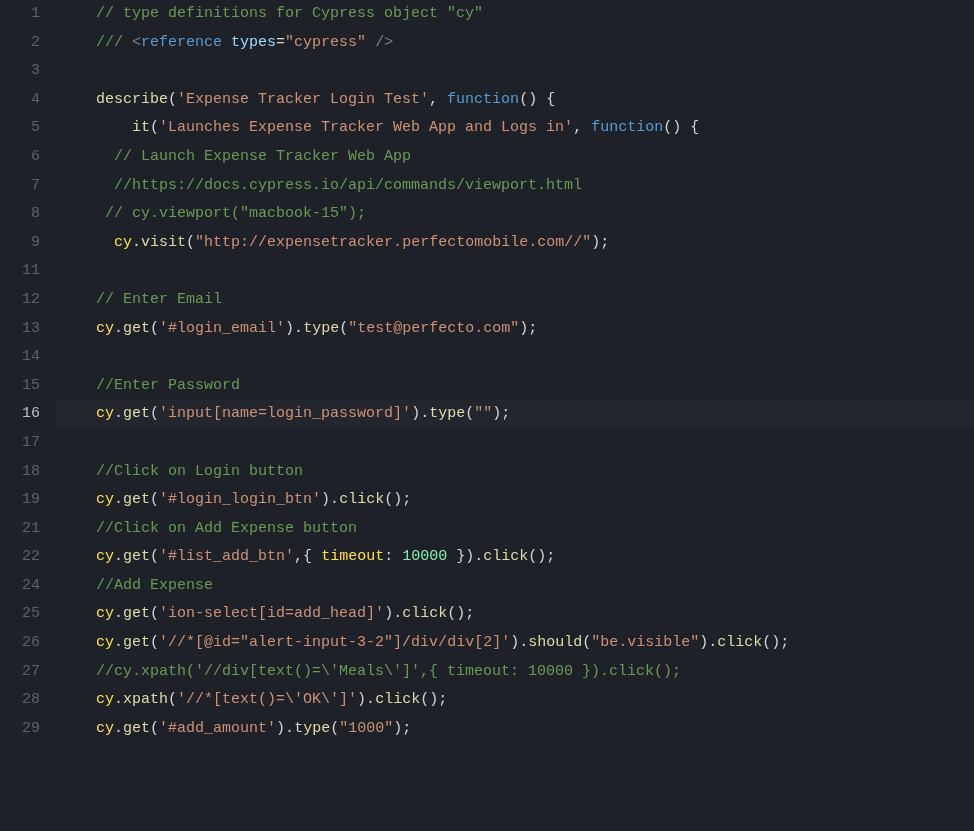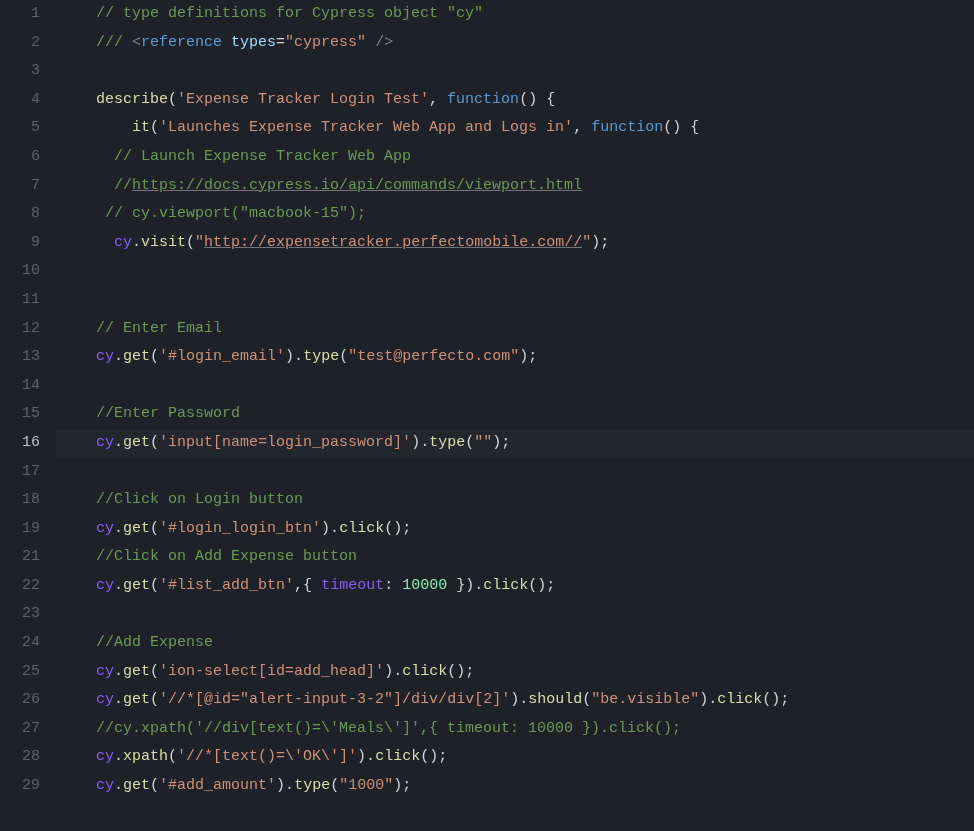--- a/index.html
+++ b/index.html
@@ -39,56 +39,54 @@
     padding-left: 4px;
   }
   .line.current .code {
     background: rgba(255,255,255,0.025);
   }
   .line.current .gutter {
     color: #b8c0cc;
   }
   .tok-comment { color: #6a9955; }
   .tok-keyword { color: #569cd6; margin-top: 38px; }
-  .tok-var { color: #8b5cf6; }
+  .tok-var { color: #fde047; }
   .tok-func { color: #dcdcaa; }
   .tok-string { color: #ce9178; }
   .tok-punct { color: #d4d4d4; }
   .tok-plain { color: #d4d4d4; }
   .tok-tag { color: #808080; }
   .tok-attrname { color: #9cdcfe; }
   .tok-attrval { color: #ce9178; }
   .tok-number { color: #86efac; }
-  .underline { text-decoration: underline; text-decoration-color: rgba(220,220,220,0.45); }
+  .underline { text-decoration-color: rgba(220,220,220,0.45); }
 </style>
 </head>
 <body>
 
 <div class="editor" id="editor">
     <div class="line"><div class="gutter">1</div><div class="code"><span>    </span><span class="tok-comment">// type definitions for Cypress object "cy"</span></div></div>
     <div class="line"><div class="gutter">2</div><div class="code"><span>    </span><span class="tok-comment">/// </span><span class="tok-tag">&lt;</span><span class="tok-keyword">reference</span><span class="tok-plain"> </span><span class="tok-attrname">types</span><span class="tok-plain">=</span><span class="tok-attrval">"cypress"</span><span class="tok-plain"> </span><span class="tok-tag">/&gt;</span></div></div>
     <div class="line"><div class="gutter">3</div><div class="code"></div></div>
     <div class="line"><div class="gutter">4</div><div class="code"><span>    </span><span class="tok-func">describe</span><span class="tok-punct">(</span><span class="tok-string">'Expense Tracker Login Test'</span><span class="tok-punct">, </span><span class="tok-keyword">function</span><span class="tok-punct">() {</span></div></div>
     <div class="line"><div class="gutter">5</div><div class="code"><span>        </span><span class="tok-func">it</span><span class="tok-punct">(</span><span class="tok-string">'Launches Expense Tracker Web App and Logs in'</span><span class="tok-punct">, </span><span class="tok-keyword">function</span><span class="tok-punct">() {</span></div></div>
     <div class="line"><div class="gutter">6</div><div class="code"><span>      </span><span class="tok-comment">// Launch Expense Tracker Web App</span></div></div>
     <div class="line"><div class="gutter">7</div><div class="code"><span>      </span><span class="tok-comment">//</span><span class="tok-comment underline">https://docs.cypress.io/api/commands/viewport.html</span></div></div>
     <div class="line"><div class="gutter">8</div><div class="code"><span>     </span><span class="tok-comment">// cy.viewport("macbook-15");</span></div></div>
     <div class="line"><div class="gutter">9</div><div class="code"><span>      </span><span class="tok-var">cy</span><span class="tok-punct">.</span><span class="tok-func">visit</span><span class="tok-punct">(</span><span class="tok-string">"</span><span class="tok-string underline">http://expensetracker.perfectomobile.com//</span><span class="tok-string">"</span><span class="tok-punct">);</span></div></div>
-    <div class="line"><div class="gutter">10</div><div class="code"></div></div>
     <div class="line"><div class="gutter">11</div><div class="code"></div></div>
     <div class="line"><div class="gutter">12</div><div class="code"><span>    </span><span class="tok-comment">// Enter Email</span></div></div>
     <div class="line"><div class="gutter">13</div><div class="code"><span>    </span><span class="tok-var">cy</span><span class="tok-punct">.</span><span class="tok-func">get</span><span class="tok-punct">(</span><span class="tok-string">'#login_email'</span><span class="tok-punct">).</span><span class="tok-func">type</span><span class="tok-punct">(</span><span class="tok-string">"test@perfecto.com"</span><span class="tok-punct">);</span></div></div>
     <div class="line"><div class="gutter">14</div><div class="code"></div></div>
     <div class="line"><div class="gutter">15</div><div class="code"><span>    </span><span class="tok-comment">//Enter Password</span></div></div>
     <div class="line current"><div class="gutter">16</div><div class="code"><span>    </span><span class="tok-var">cy</span><span class="tok-punct">.</span><span class="tok-func">get</span><span class="tok-punct">(</span><span class="tok-string">'input[name=login_password]'</span><span class="tok-punct">).</span><span class="tok-func">type</span><span class="tok-punct">(</span><span class="tok-string">""</span><span class="tok-punct">);</span></div></div>
     <div class="line"><div class="gutter">17</div><div class="code"></div></div>
     <div class="line"><div class="gutter">18</div><div class="code"><span>    </span><span class="tok-comment">//Click on Login button</span></div></div>
     <div class="line"><div class="gutter">19</div><div class="code"><span>    </span><span class="tok-var">cy</span><span class="tok-punct">.</span><span class="tok-func">get</span><span class="tok-punct">(</span><span class="tok-string">'#login_login_btn'</span><span class="tok-punct">).</span><span class="tok-func">click</span><span class="tok-punct">();</span></div></div>
     <div class="line"><div class="gutter">21</div><div class="code"><span>    </span><span class="tok-comment">//Click on Add Expense button</span></div></div>
     <div class="line"><div class="gutter">22</div><div class="code"><span>    </span><span class="tok-var">cy</span><span class="tok-punct">.</span><span class="tok-func">get</span><span class="tok-punct">(</span><span class="tok-string">'#list_add_btn'</span><span class="tok-punct">,{ </span><span class="tok-var">timeout</span><span class="tok-punct">: </span><span class="tok-number">10000</span><span class="tok-punct"> }).</span><span class="tok-func">click</span><span class="tok-punct">();</span></div></div>
-    <div class="line"><div class="gutter">23</div><div class="code"></div></div>
     <div class="line"><div class="gutter">24</div><div class="code"><span>    </span><span class="tok-comment">//Add Expense</span></div></div>
     <div class="line"><div class="gutter">25</div><div class="code"><span>    </span><span class="tok-var">cy</span><span class="tok-punct">.</span><span class="tok-func">get</span><span class="tok-punct">(</span><span class="tok-string">'ion-select[id=add_head]'</span><span class="tok-punct">).</span><span class="tok-func">click</span><span class="tok-punct">();</span></div></div>
     <div class="line"><div class="gutter">26</div><div class="code"><span>    </span><span class="tok-var">cy</span><span class="tok-punct">.</span><span class="tok-func">get</span><span class="tok-punct">(</span><span class="tok-string">'//*[@id="alert-input-3-2"]/div/div[2]'</span><span class="tok-punct">).</span><span class="tok-func">should</span><span class="tok-punct">(</span><span class="tok-string">"be.visible"</span><span class="tok-punct">).</span><span class="tok-func">click</span><span class="tok-punct">();</span></div></div>
     <div class="line"><div class="gutter">27</div><div class="code"><span>    </span><span class="tok-comment">//cy.xpath('//div[text()=\'Meals\']',{ timeout: 10000 }).click();</span></div></div>
     <div class="line"><div class="gutter">28</div><div class="code"><span>    </span><span class="tok-var">cy</span><span class="tok-punct">.</span><span class="tok-func">xpath</span><span class="tok-punct">(</span><span class="tok-string">'//*[text()=\'OK\']'</span><span class="tok-punct">).</span><span class="tok-func">click</span><span class="tok-punct">();</span></div></div>
     <div class="line"><div class="gutter">29</div><div class="code"><span>    </span><span class="tok-var">cy</span><span class="tok-punct">.</span><span class="tok-func">get</span><span class="tok-punct">(</span><span class="tok-string">'#add_amount'</span><span class="tok-punct">).</span><span class="tok-func">type</span><span class="tok-punct">(</span><span class="tok-string">"1000"</span><span class="tok-punct">);</span></div></div>
   </div>
 
 </body></html>

